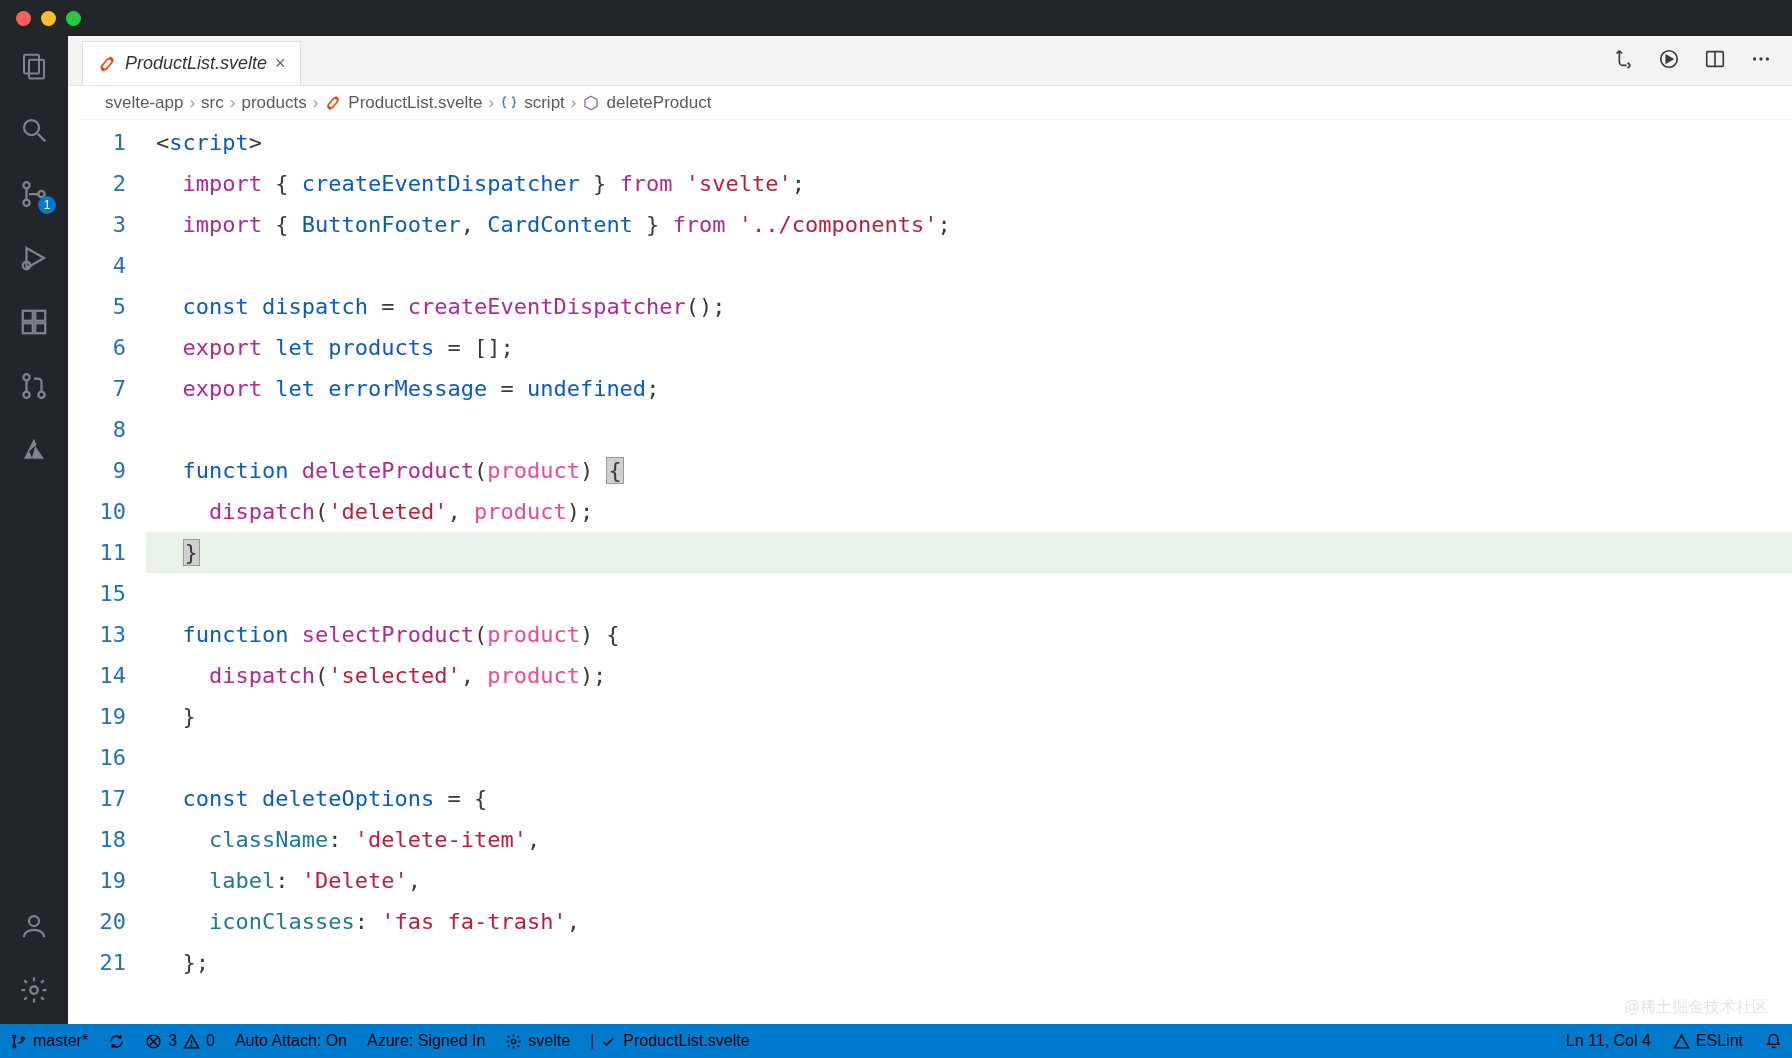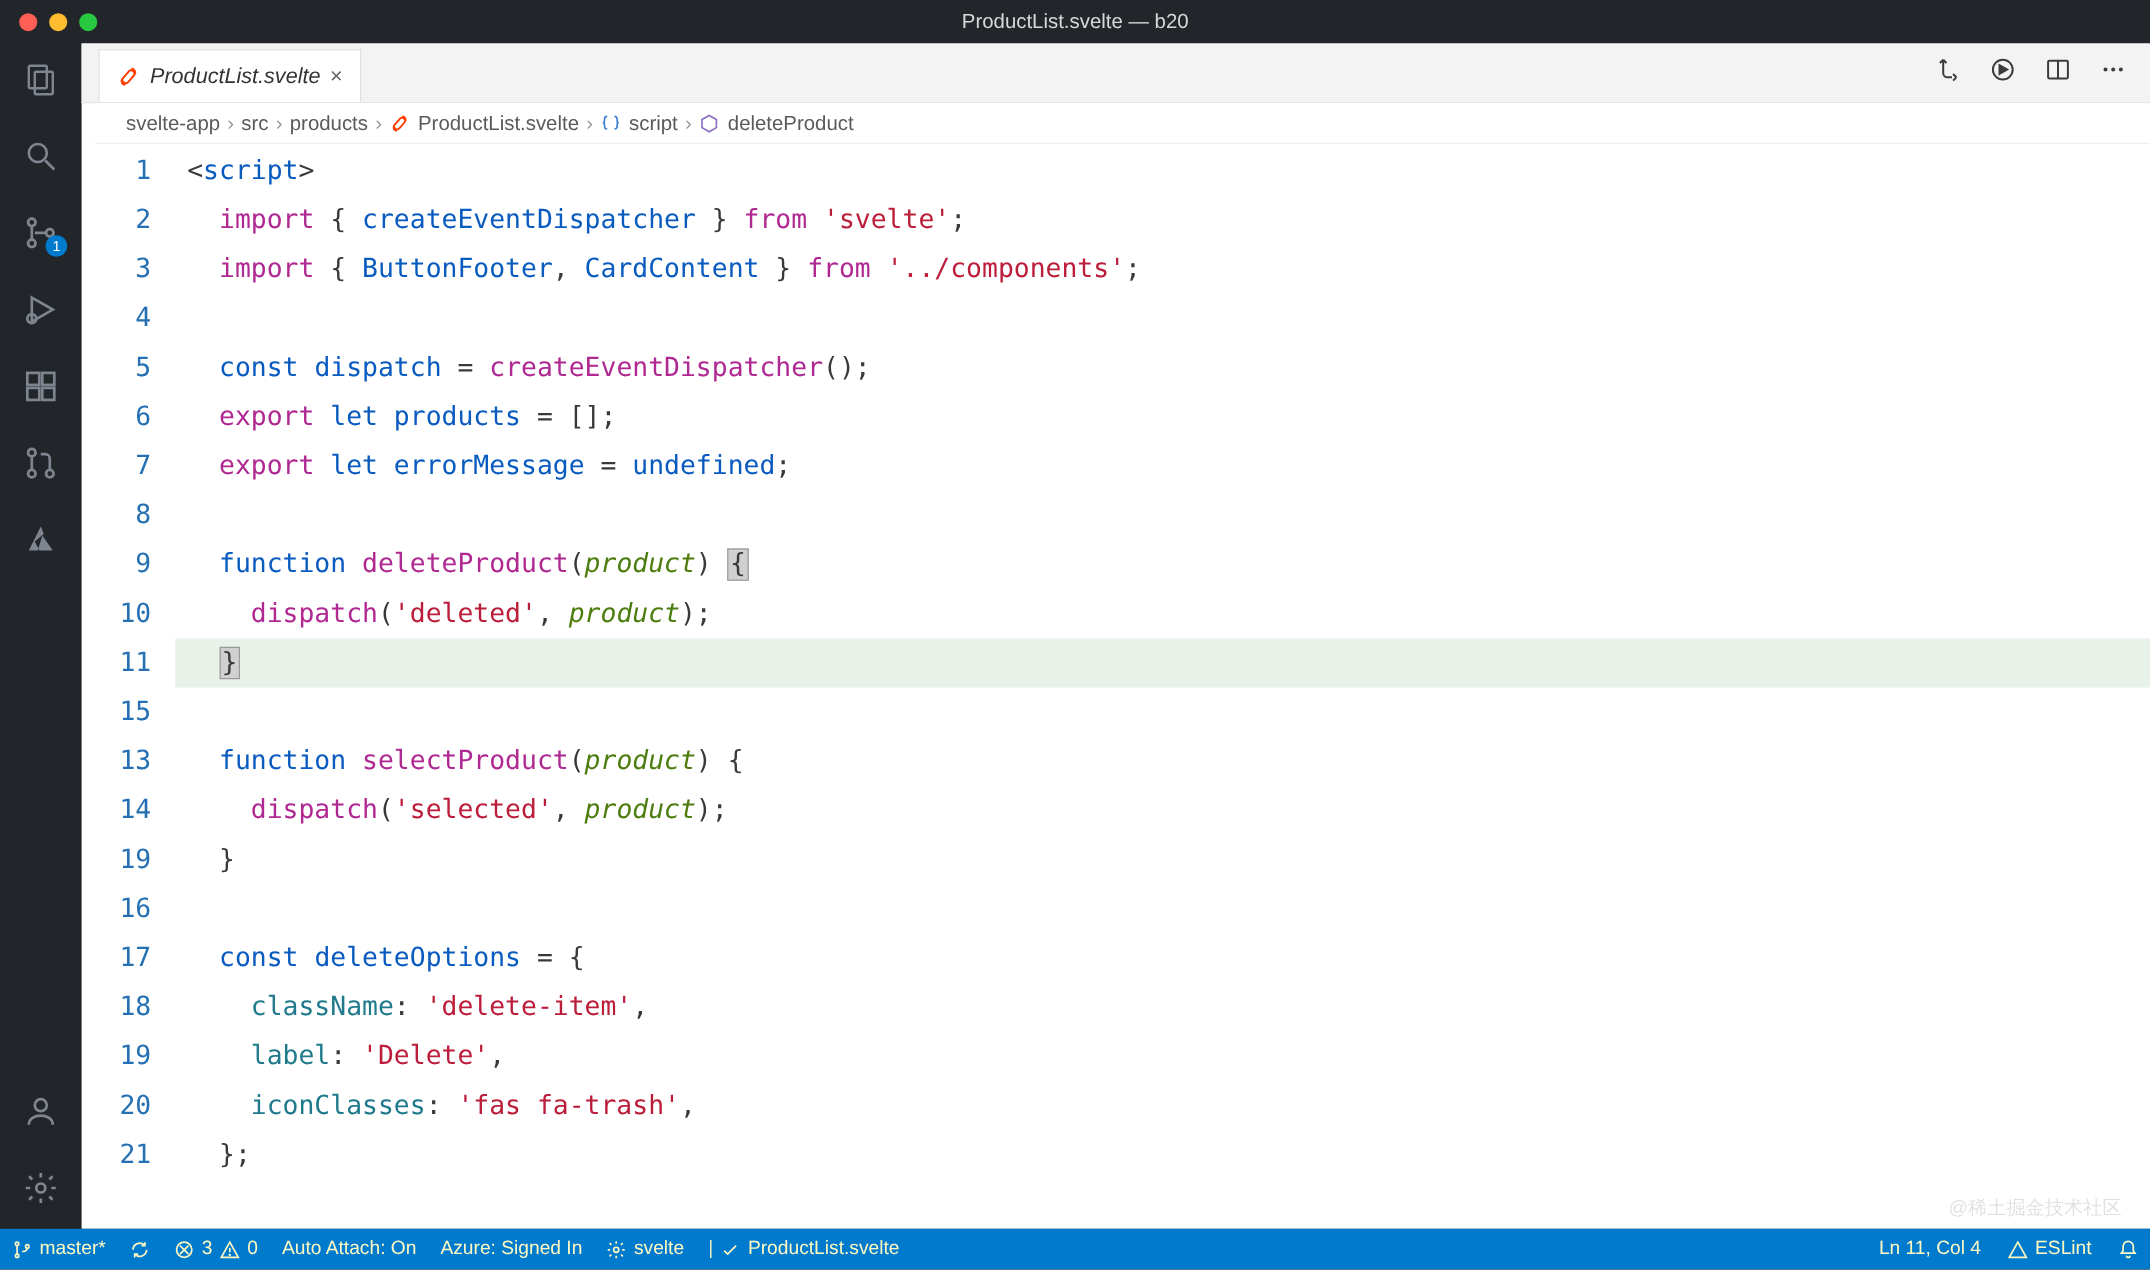--- a/index.html
+++ b/index.html
@@ -181,33 +181,33 @@
   white-space: pre;
   padding-top: 2px;
 }
 .code .line { height: 41px; }
 .code .line.hl { background: #e8f2e9; margin-left: -10px; padding-left: 10px; margin-right: 0; }
 
 
 .t-punct { color: #393939; } 
 .t-blue { color: #0a5bc0; }
 .t-str { color: #bb1d3a; }
-.t-param { color: #4d7c0f; font-style: italic; }
+.t-param { color: #ec4899; }
 .t-name { color: #b02892; }
 .t-var { color: #0a5bc0; }
 .t-export { color: #b02892; }
 .t-classprop { color: #1f7a8c; }
 .t-assign { color: #393939; }
 .brace-hl { background: #d0d0d0; border: 1px solid #999; padding: 0 1px; }
 
 
 .statusbar {
   height: 34px;
   background: #007acc;
-  color: #fef9c3;
+  color: #000000;
   display: flex;
   align-items: center;
   font-size: 16px;
   padding: 0 10px;
   gap: 20px;
 }
 .statusbar .sb-item {
   display: flex;
   align-items: center;
   gap: 6px;
@@ -231,21 +231,20 @@
 </style>
 </head>
 <body>
 
 <div class="titlebar">
   <div class="traffic-lights">
     <div class="traffic-light tl-red"></div>
     <div class="traffic-light tl-yellow"></div>
     <div class="traffic-light tl-green"></div>
   </div>
-  <div class="title-text">ProductList.svelte — b20</div>
 </div>
 
 <div class="main-row">
 
   <div class="activity-bar">
     <div class="activity-icon">
       <svg viewBox="0 0 24 24" fill="none" stroke="currentColor" stroke-width="1.6">
           <rect x="4" y="3" width="12" height="15" rx="1"></rect>
           <rect x="8" y="7" width="12" height="15" rx="1"></rect>
         </svg>

